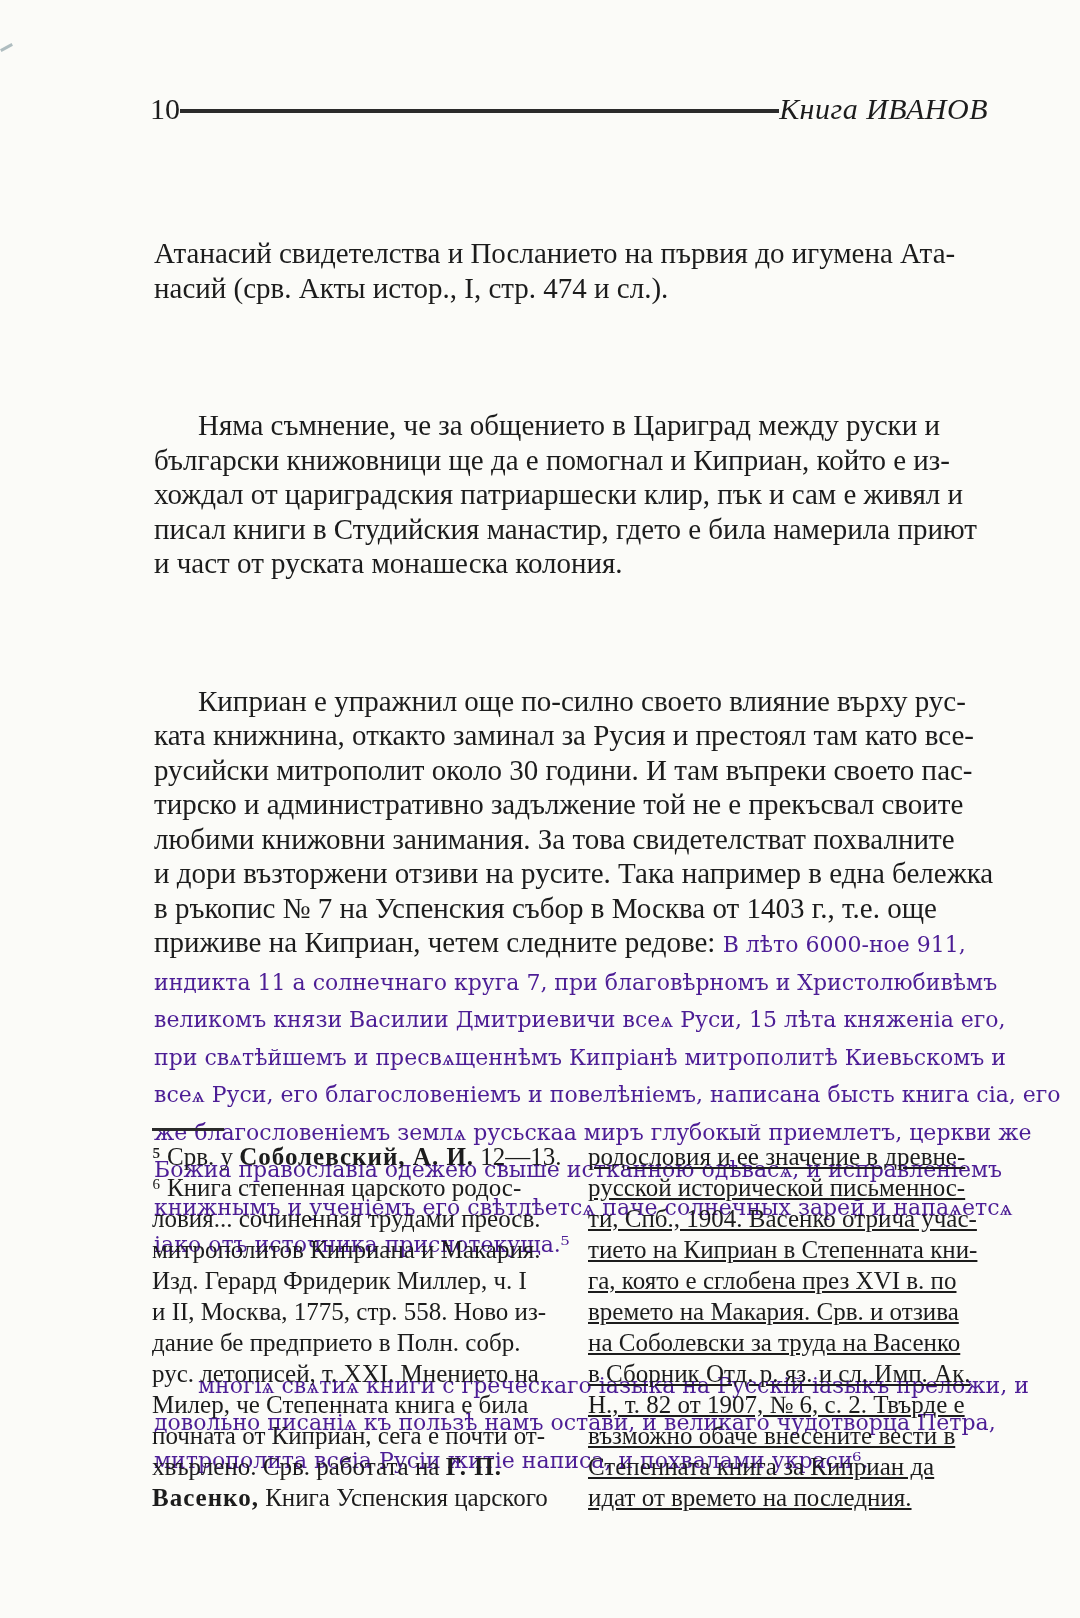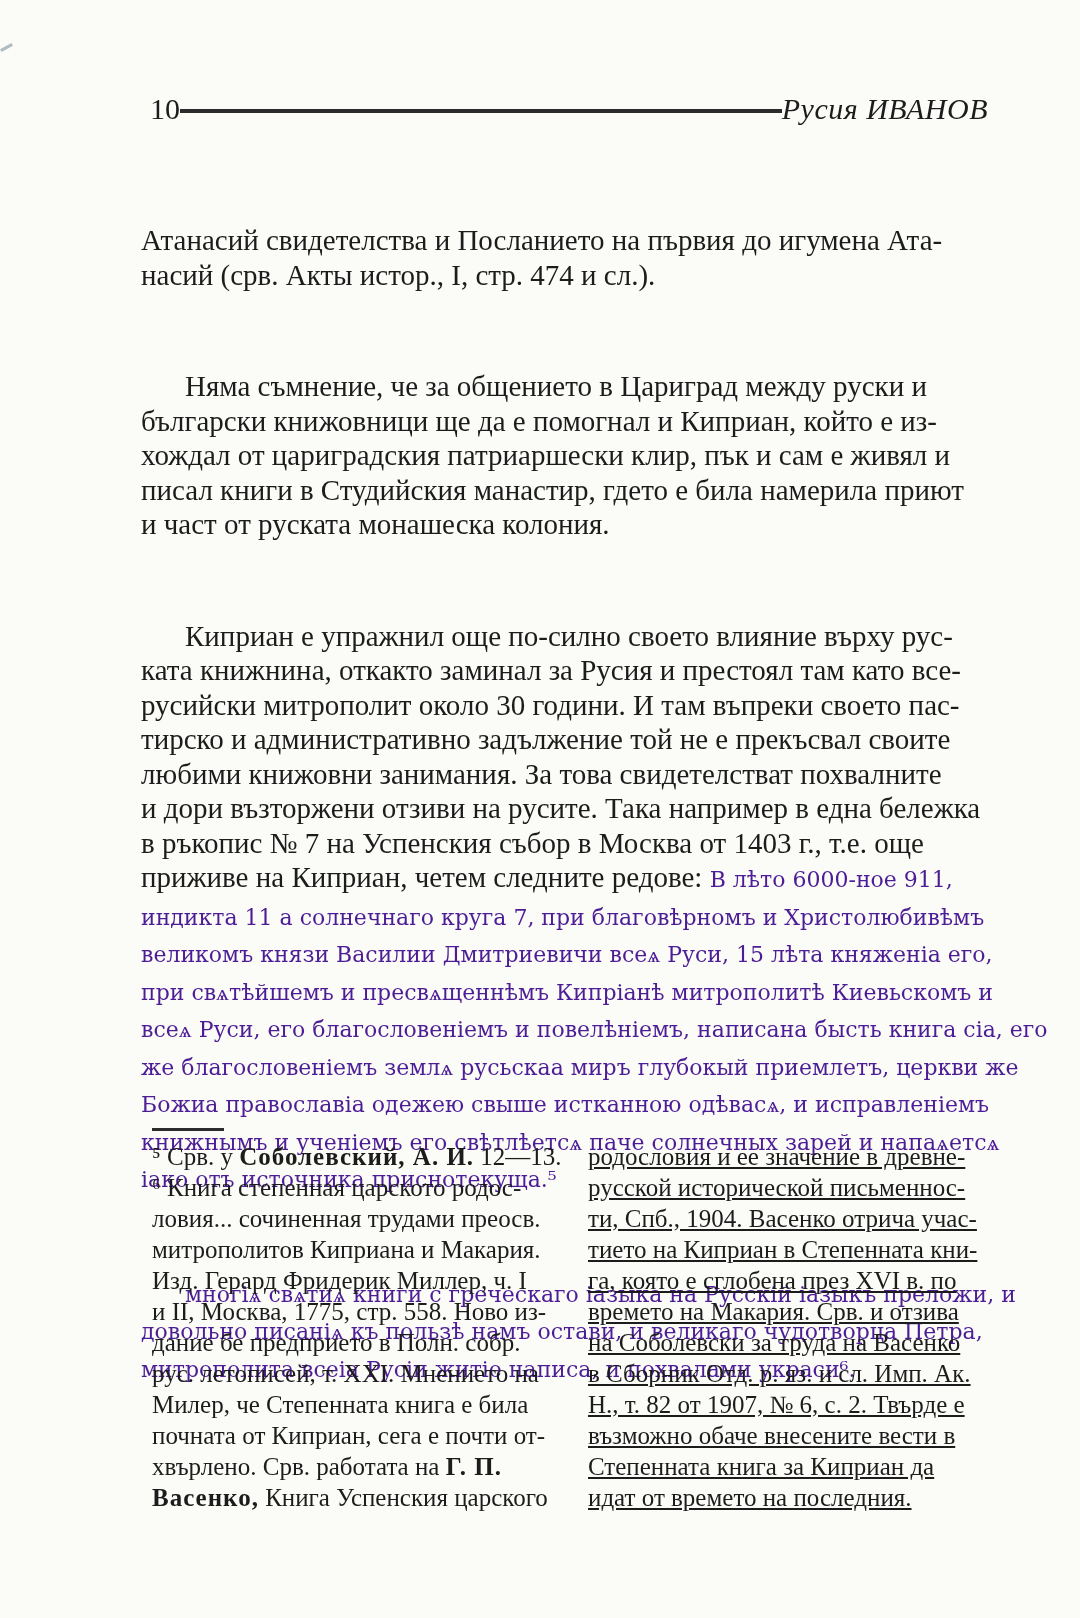--- a/index.html
+++ b/index.html
@@ -45,21 +45,21 @@
   }
   .text {
     position: absolute;
     left: 137px;
     top: 150px;
     width: 856px;
     font-size: 29px;
     line-height: 34.5px;
     white-space: pre;
   }
-  .para { margin: 4px; text-indent: 44px; }
+  .para { margin: 17px; text-indent: 44px; }
   .para.noindent { text-indent: 0; }
   .slav {
     font-family: "DejaVu Serif", serif;
     font-size: 22px;
     color: #4c1d95;
   }
   .fnsep {
     position: absolute;
     left: 152px;
     top: 1128px;
@@ -84,21 +84,21 @@
 </head>
 <body>
 
 <div class="page">
 
   <div class="artifact"></div>
 
   <div class="header">
     <span class="pagenum">10</span>
     <span class="rule"></span>
-    <span class="author">Русия ИВАНОВ</span>
+    <span class="author">Книга ИВАНОВ</span>
   </div>
 
   <div class="text">
     <p class="para noindent">Атанасий свидетелства и Посланието на първия до игумена Ата-
 насий (срв. Акты истор., I, стр. 474 и сл.).</p>
     <p class="para">Няма съмнение, че за общението в Цариград между руски и
 български книжовници ще да е помогнал и Киприан, който е из-
 хождал от цариградския патриаршески клир, пък и сам е живял и
 писал книги в Студийския манастир, гдето е била намерила приют
 и част от руската монашеска колония.</p>

